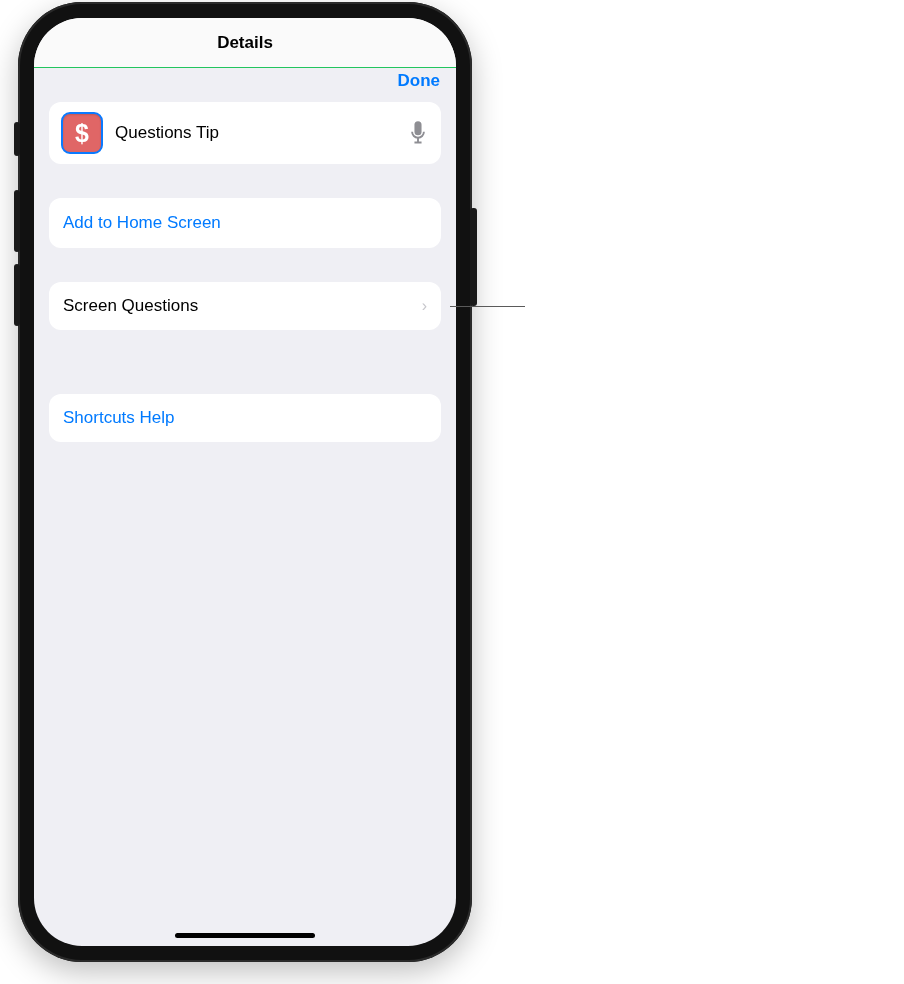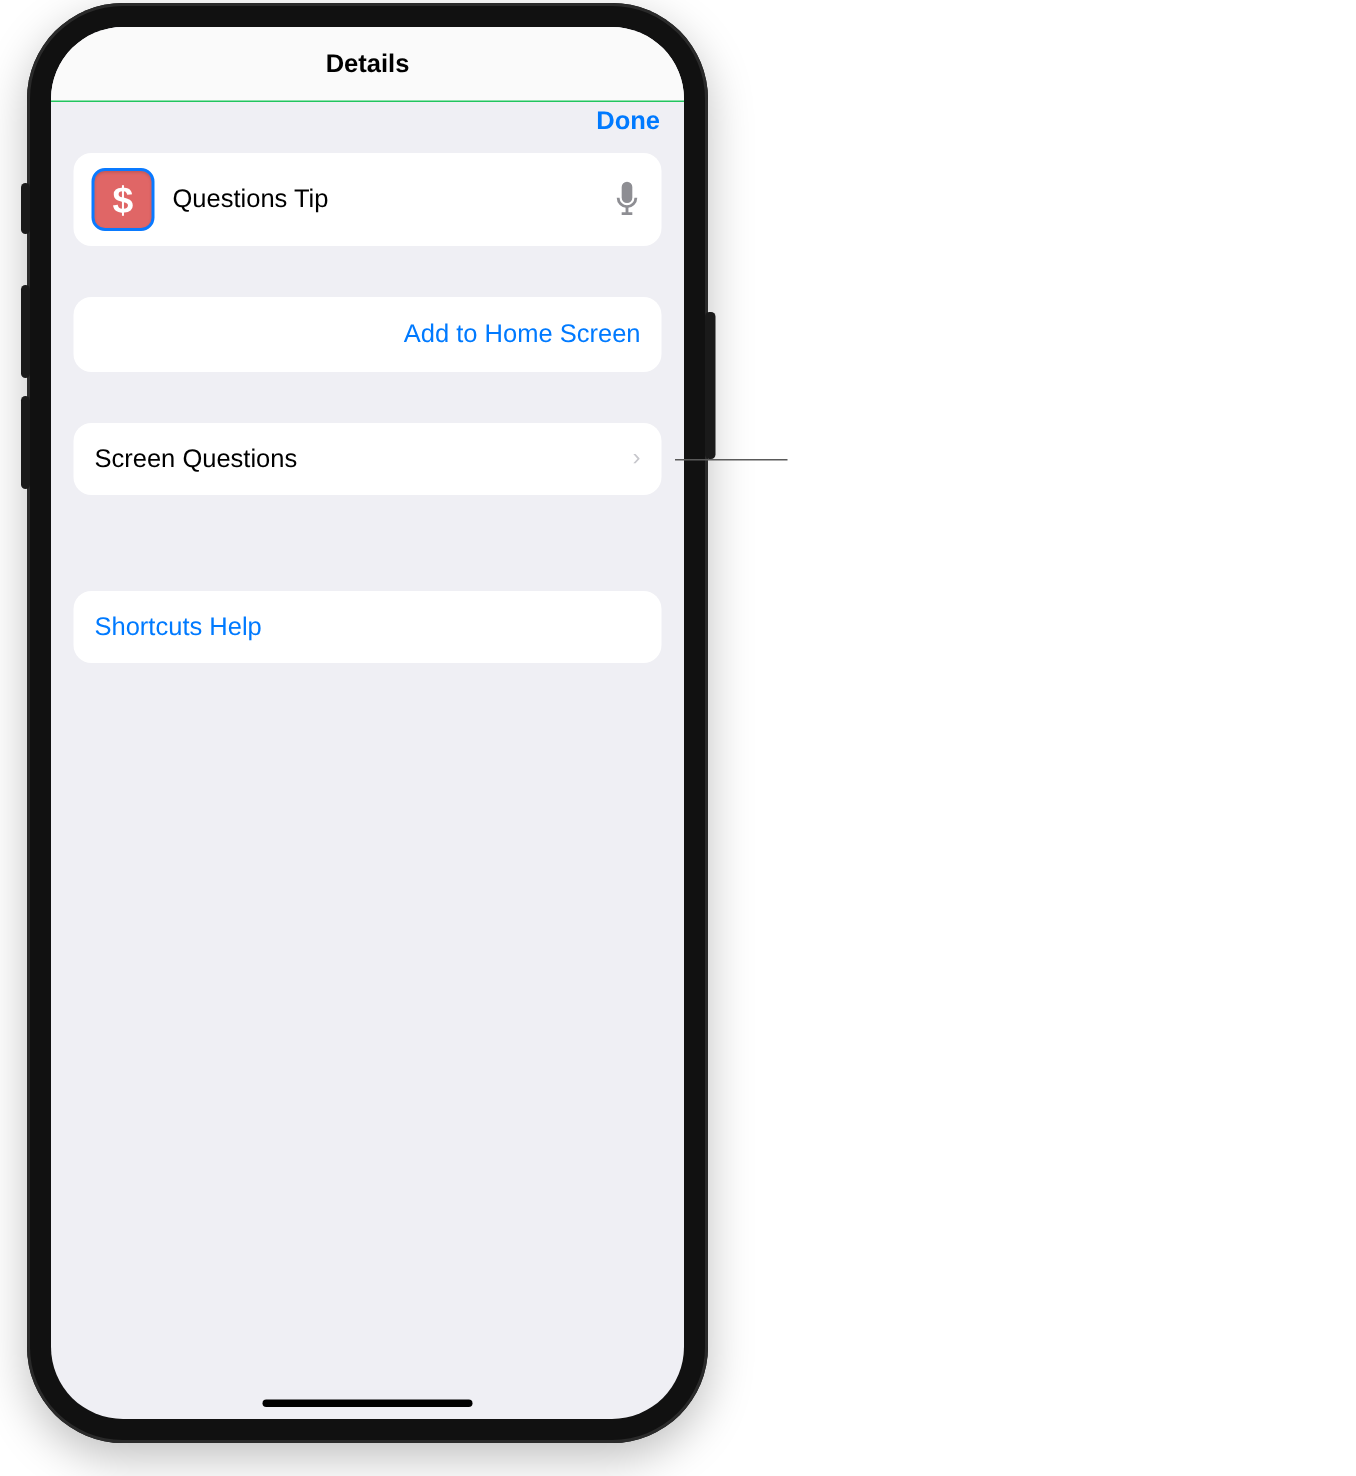--- a/index.html
+++ b/index.html
@@ -178,21 +178,21 @@
 
   
   .callout-line {
     position: absolute;
     top: 306px;
     left: 450px;
     width: 75px;
     height: 1px;
     background: #5a5a5a;
   }
-  .row.big { min-height: 50px; text-align: right; }
+  .row.big { min-height: 50px; }
 </style>
 </head>
 <body>
 
 <div class="wrap">
   <div class="phone">
     <div class="side-btn left1"></div>
     <div class="side-btn left2"></div>
     <div class="side-btn left3"></div>
     <div class="side-btn right"></div>

